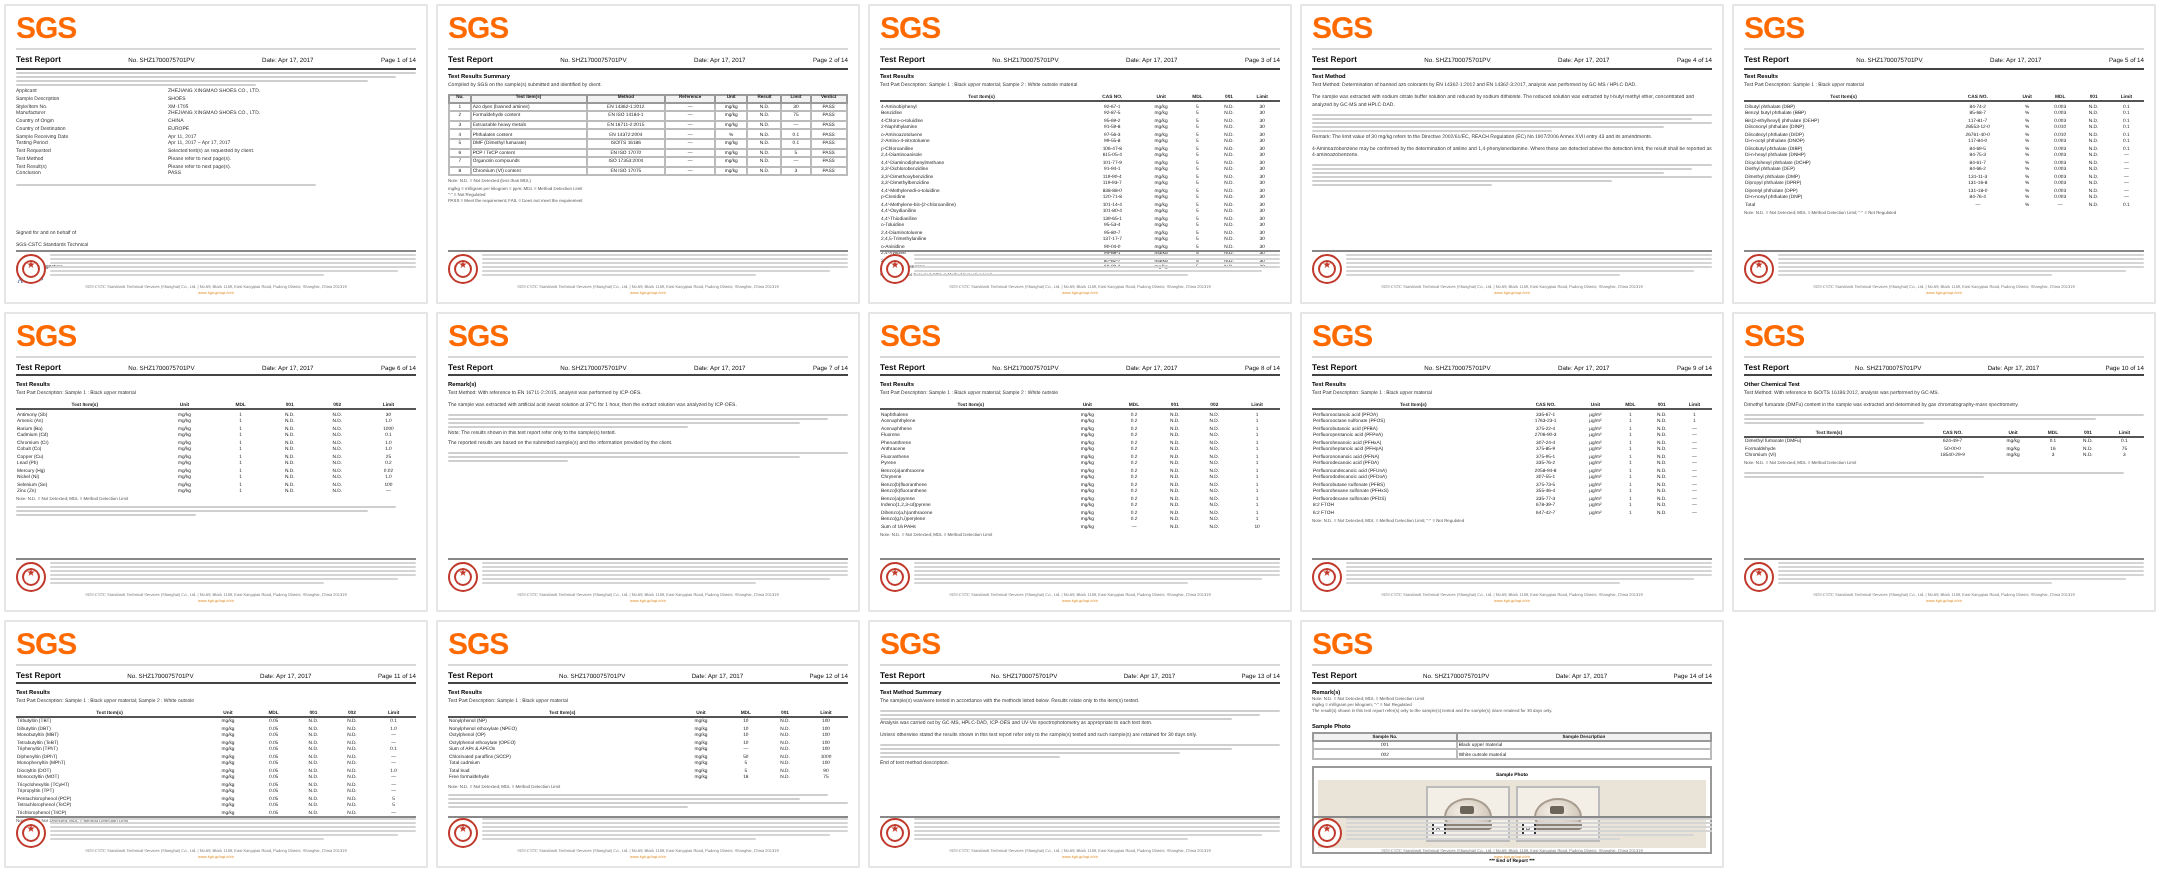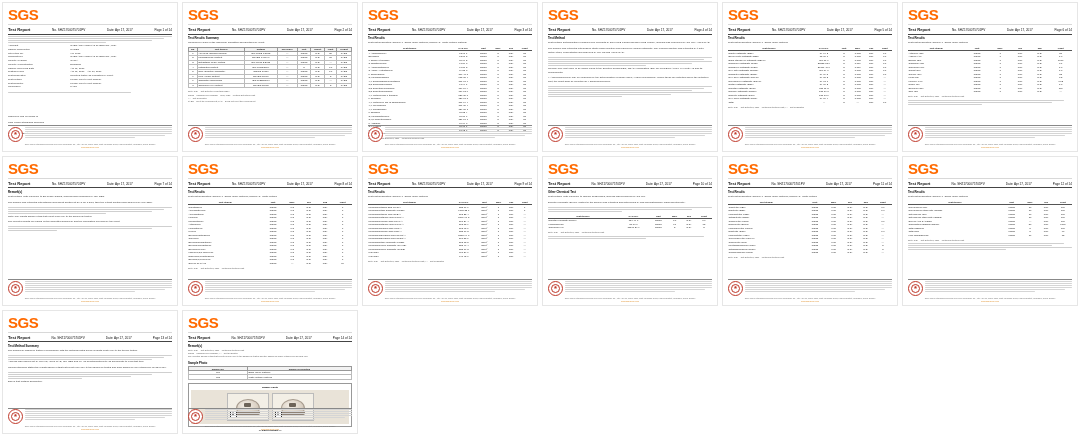--- a/index.html
+++ b/index.html
@@ -1,17 +1,17 @@
 <!DOCTYPE html>
 <html><head>
 <meta charset="utf-8">
 <style>
   html,body{margin:0;padding:0;background:#ffffff;}
   body{width:1080px;height:436px;font-family:"Liberation Sans",sans-serif;overflow:hidden;}
-  .sheet{width:1080px;height:436px;display:grid;grid-template-columns:repeat(6,1fr);grid-template-rows:repeat(2,1fr);gap:4px;padding:2px;box-sizing:border-box;background:#fff;}
+  .sheet{width:1080px;height:436px;display:grid;grid-template-columns:repeat(5,1fr);grid-template-rows:repeat(2,1fr);gap:4px;padding:2px;box-sizing:border-box;background:#fff;}
   .page{position:relative;background:#fff;border:1px solid #e6e6e6;box-sizing:border-box;overflow:hidden;padding:4px 5px 0 5px;}
   
   .sgs-logo{font-family:"Liberation Sans",sans-serif;font-weight:bold;font-size:15px;letter-spacing:-0.5px;color:#ff6a00;line-height:1;margin-bottom:1px;}
   .hdrline{height:1px;background:#d8d8d8;margin:2px 0 2px 0;}
   .rowhdr{display:flex;justify-content:space-between;align-items:baseline;font-size:3.2px;color:#111;}
   .rowhdr .tt{font-weight:bold;font-size:4.1px;}
   .rowhdr .no{font-size:3.1px;}
   .rowhdr .dt{font-size:3.1px;}
   .rowhdr .pg{font-size:3.1px;}
   .ruleb{height:0.6px;background:#444;margin:1.5px 0 2px 0;}

